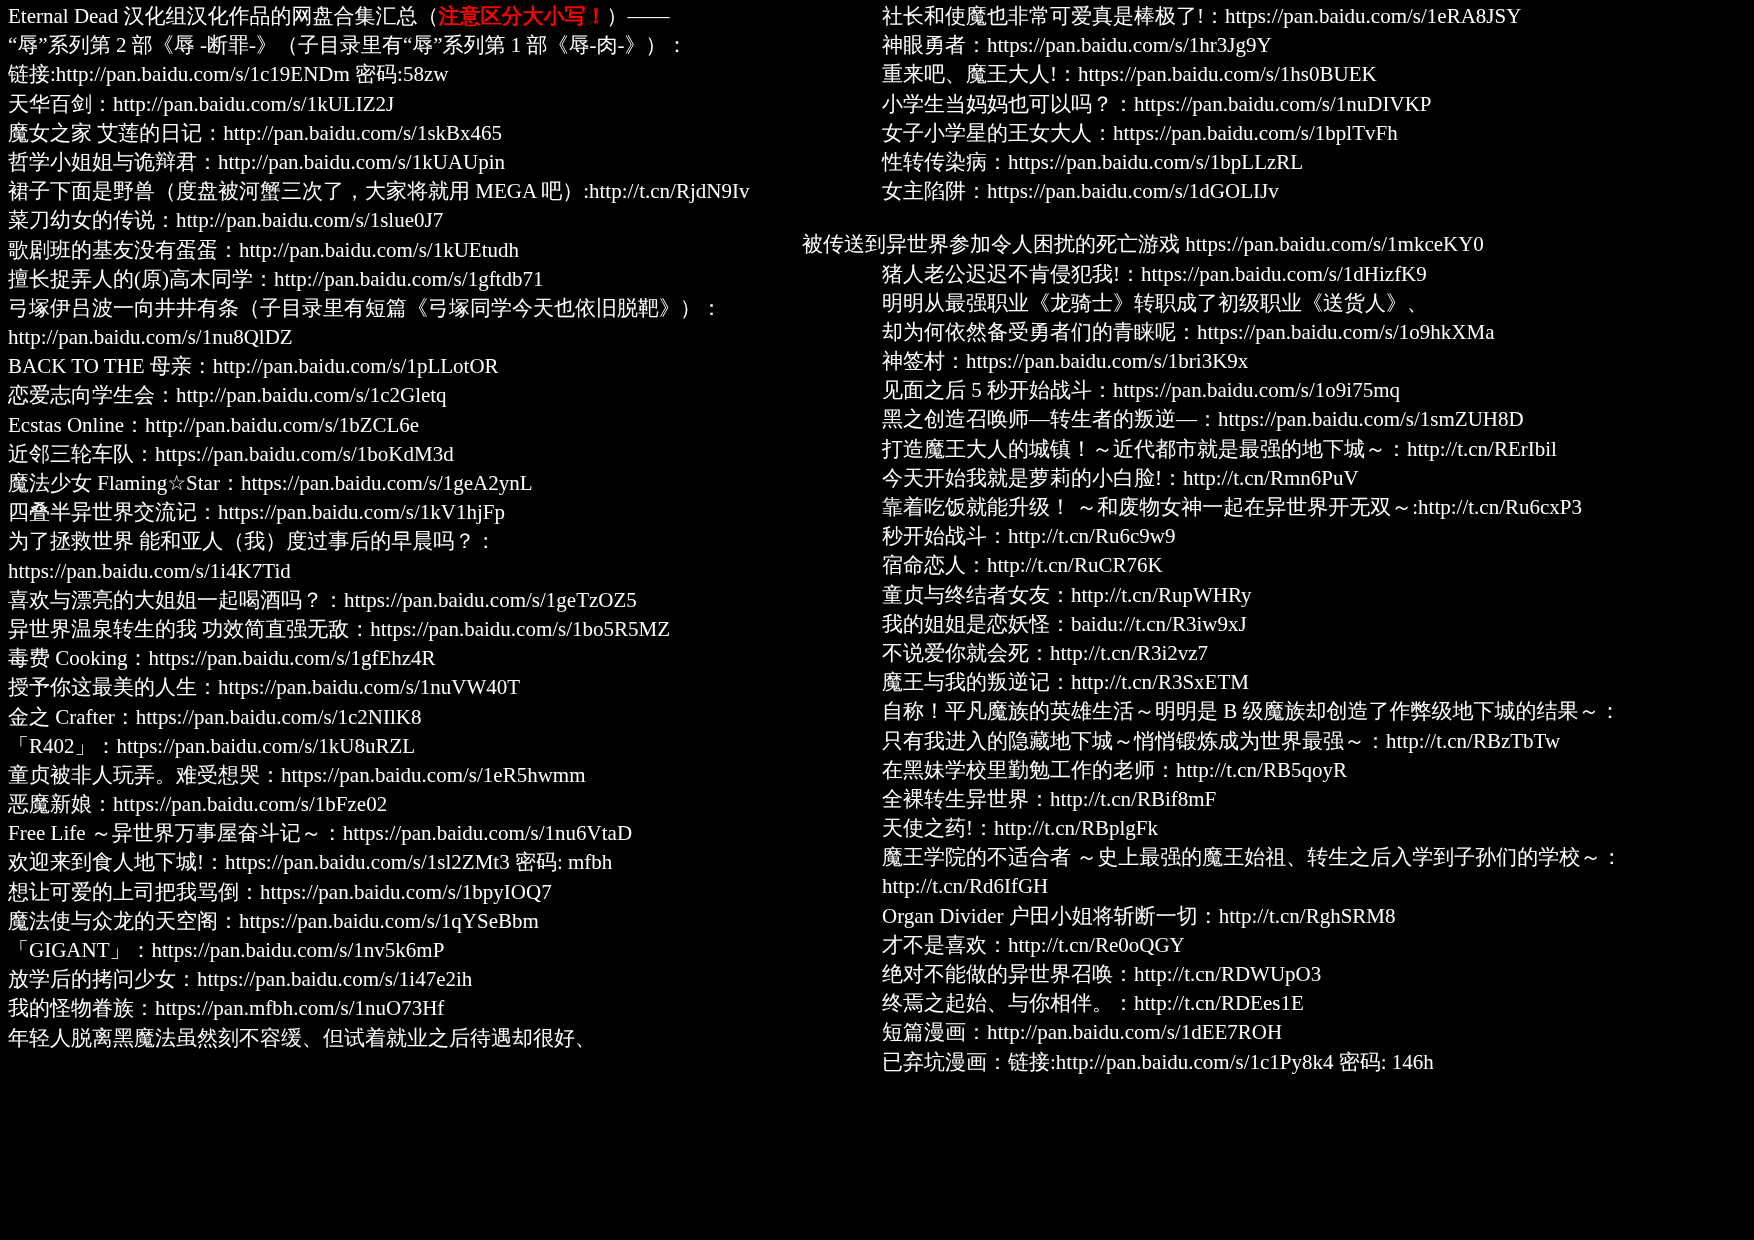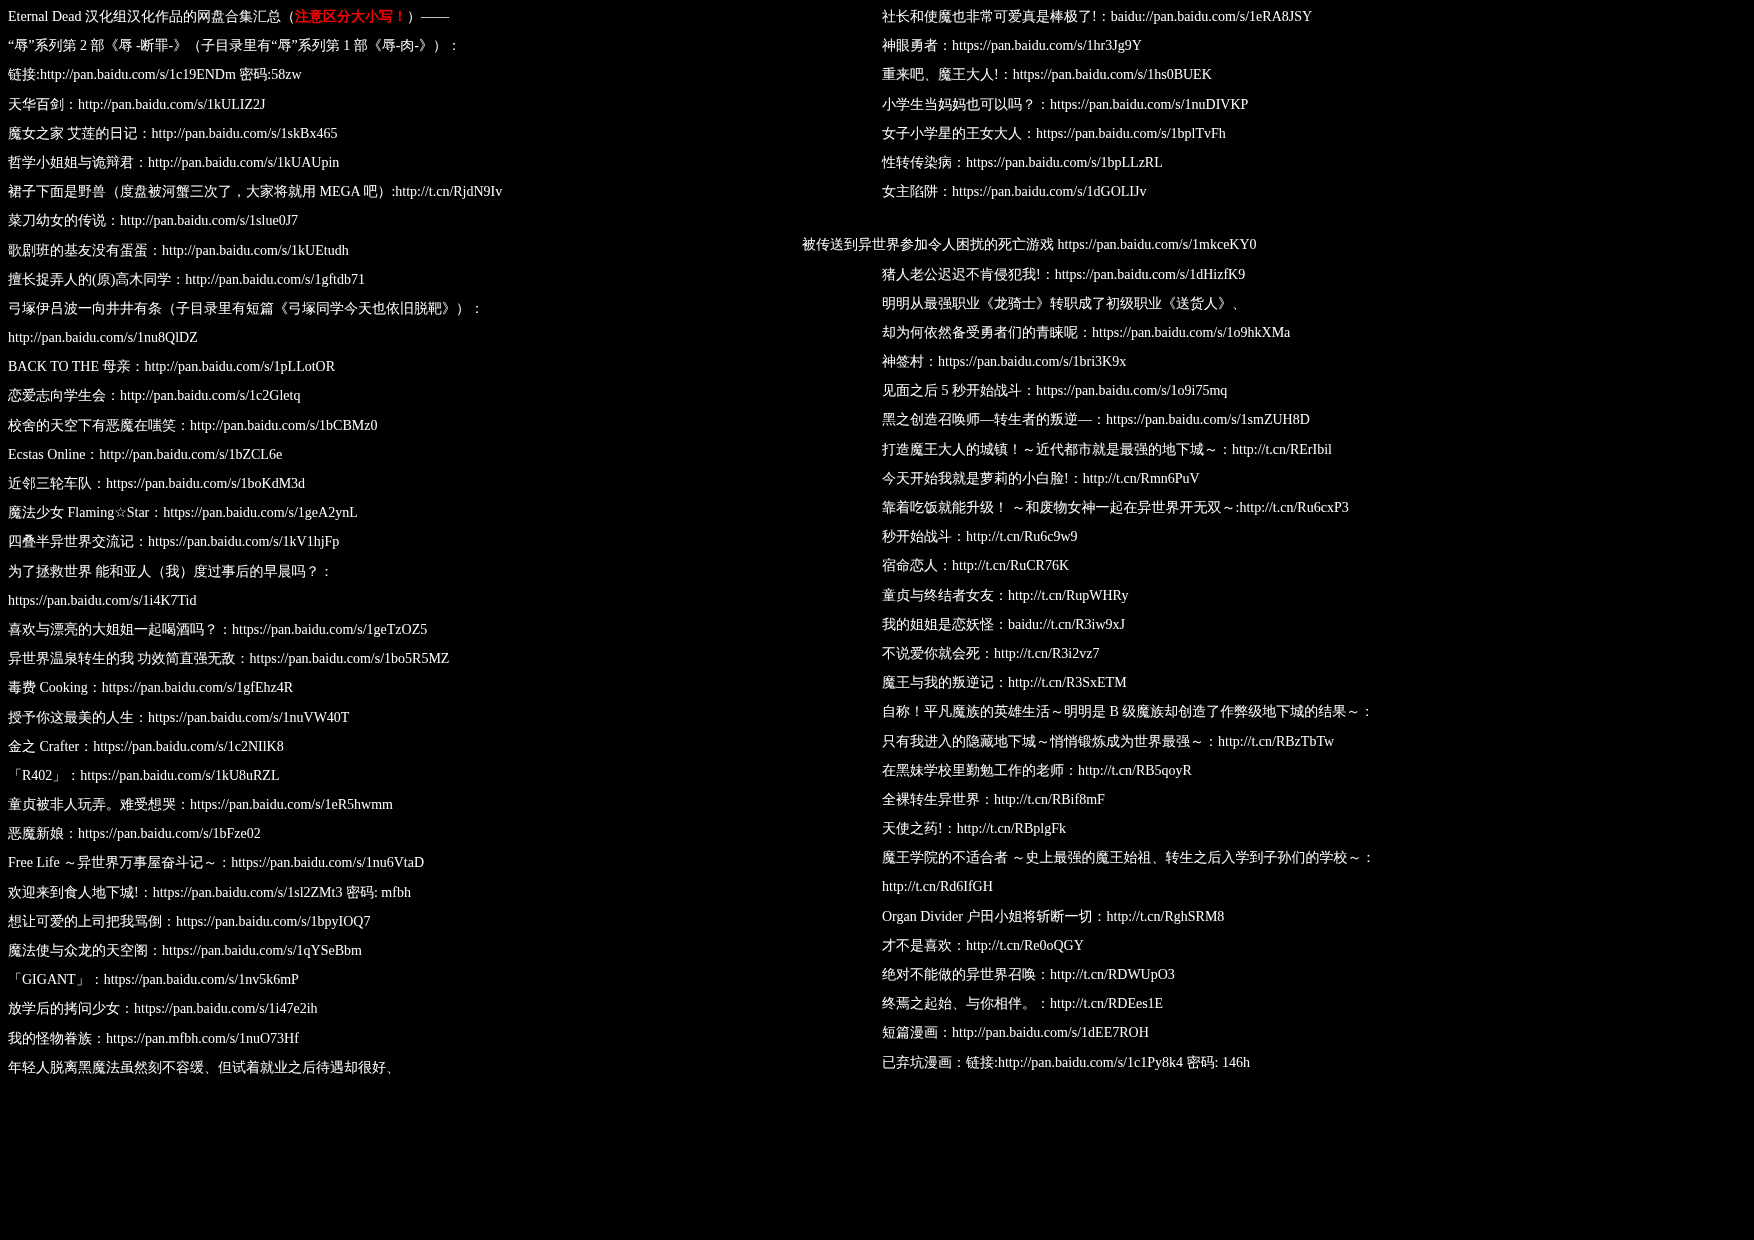--- a/index.html
+++ b/index.html
@@ -10,21 +10,21 @@
   body {
     width: 1754px;
     height: 1240px;
     overflow: hidden;
   }
   .page {
     position: relative;
     width: 1754px;
     height: 1240px;
     font-family: "Liberation Serif", "DejaVu Serif", serif;
-    font-size: 14px;
+    font-size: 21px;
     line-height: 29.2px;
     color: #ffffff;
     background: #000000;
   }
   .col {
     position: absolute;
     top: 2px;
     white-space: nowrap;
   }
   .col-left  { left: 8px;   width: 870px; }
@@ -48,21 +48,20 @@
       <div class="line">魔女之家 艾莲的日记：http://pan.baidu.com/s/1skBx465</div>
       <div class="line">哲学小姐姐与诡辩君：http://pan.baidu.com/s/1kUAUpin</div>
       <div class="line">裙子下面是野兽（度盘被河蟹三次了，大家将就用 MEGA 吧）:http://t.cn/RjdN9Iv</div>
       <div class="line">菜刀幼女的传说：http://pan.baidu.com/s/1slue0J7</div>
       <div class="line">歌剧班的基友没有蛋蛋：http://pan.baidu.com/s/1kUEtudh</div>
       <div class="line">擅长捉弄人的(原)高木同学：http://pan.baidu.com/s/1gftdb71</div>
       <div class="line">弓塚伊吕波一向井井有条（子目录里有短篇《弓塚同学今天也依旧脱靶》）：</div>
       <div class="line">http://pan.baidu.com/s/1nu8QlDZ</div>
       <div class="line">BACK TO THE 母亲：http://pan.baidu.com/s/1pLLotOR</div>
       <div class="line">恋爱志向学生会：http://pan.baidu.com/s/1c2Gletq</div>
-      <div class="line">校舍的天空下有恶魔在嗤笑：http://pan.baidu.com/s/1bCBMz0</div>
       <div class="line">Ecstas Online：http://pan.baidu.com/s/1bZCL6e</div>
       <div class="line">近邻三轮车队：https://pan.baidu.com/s/1boKdM3d</div>
       <div class="line">魔法少女 Flaming☆Star：https://pan.baidu.com/s/1geA2ynL</div>
       <div class="line">四叠半异世界交流记：https://pan.baidu.com/s/1kV1hjFp</div>
       <div class="line">为了拯救世界 能和亚人（我）度过事后的早晨吗？：</div>
       <div class="line">https://pan.baidu.com/s/1i4K7Tid</div>
       <div class="line">喜欢与漂亮的大姐姐一起喝酒吗？：https://pan.baidu.com/s/1geTzOZ5</div>
       <div class="line">异世界温泉转生的我 功效简直强无敌：https://pan.baidu.com/s/1bo5R5MZ</div>
       <div class="line">毒费 Cooking：https://pan.baidu.com/s/1gfEhz4R</div>
       <div class="line">授予你这最美的人生：https://pan.baidu.com/s/1nuVW40T</div>
@@ -74,21 +73,21 @@
       <div class="line">欢迎来到食人地下城!：https://pan.baidu.com/s/1sl2ZMt3 密码: mfbh</div>
       <div class="line">想让可爱的上司把我骂倒：https://pan.baidu.com/s/1bpyIOQ7</div>
       <div class="line">魔法使与众龙的天空阁：https://pan.baidu.com/s/1qYSeBbm</div>
       <div class="line">「GIGANT」：https://pan.baidu.com/s/1nv5k6mP</div>
       <div class="line">放学后的拷问少女：https://pan.baidu.com/s/1i47e2ih</div>
       <div class="line">我的怪物眷族：https://pan.mfbh.com/s/1nuO73Hf</div>
       <div class="line">年轻人脱离黑魔法虽然刻不容缓、但试着就业之后待遇却很好、</div>
     </div>
 
   <div class="col col-right" id="col-right">
-      <div class="line">社长和使魔也非常可爱真是棒极了!：baidu://pan.baidu.com/s/1eRA8JSY</div>
+      <div class="line">社长和使魔也非常可爱真是棒极了!：https://pan.baidu.com/s/1eRA8JSY</div>
       <div class="line">神眼勇者：https://pan.baidu.com/s/1hr3Jg9Y</div>
       <div class="line">重来吧、魔王大人!：https://pan.baidu.com/s/1hs0BUEK</div>
       <div class="line">小学生当妈妈也可以吗？：https://pan.baidu.com/s/1nuDIVKP</div>
       <div class="line">女子小学星的王女大人：https://pan.baidu.com/s/1bplTvFh</div>
       <div class="line">性转传染病：https://pan.baidu.com/s/1bpLLzRL</div>
       <div class="line">女主陷阱：https://pan.baidu.com/s/1dGOLIJv</div>
       <div class="line outdent">被传送到异世界参加令人困扰的死亡游戏 https://pan.baidu.com/s/1mkceKY0</div>
       <div class="line">猪人老公迟迟不肯侵犯我!：https://pan.baidu.com/s/1dHizfK9</div>
       <div class="line">明明从最强职业《龙骑士》转职成了初级职业《送货人》、</div>
       <div class="line">却为何依然备受勇者们的青睐呢：https://pan.baidu.com/s/1o9hkXMa</div>

